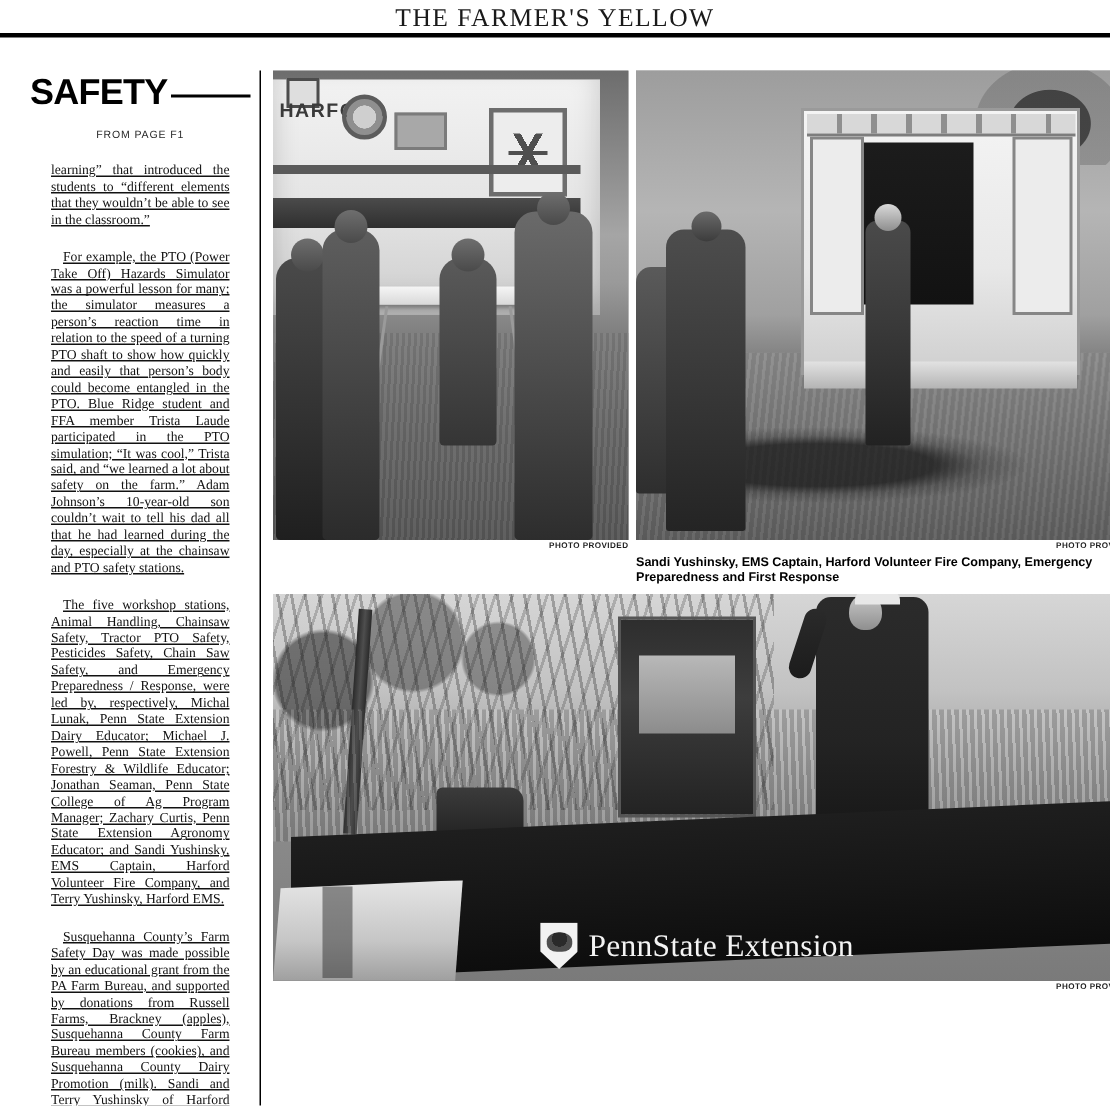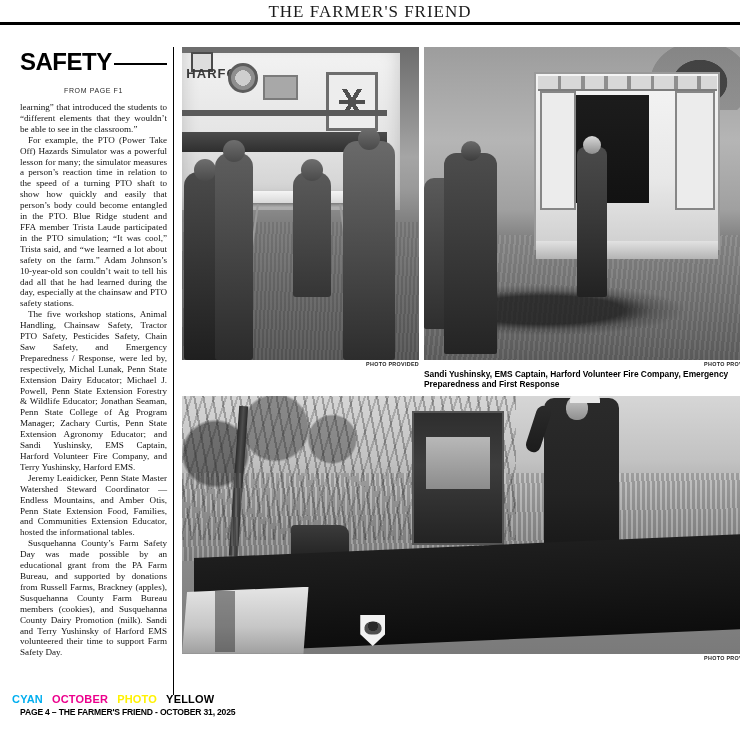--- a/index.html
+++ b/index.html
@@ -90,21 +90,21 @@
   }
   .story {
     font-family: "Liberation Serif", serif;
     font-size: 9.1px;
     line-height: 10.9px;
     text-align: justify;
     text-justify: inter-word;
     color: #121212;
     hyphens: auto;
   }
-  .story p { margin: 0; text-indent: 8px; }
+  .story p { margin: 14px; text-indent: 8px; text-decoration: underline; }
   .story p.noindent { text-indent: 0; }
 
   .pagefoot {
     font-family: "Liberation Sans", sans-serif;
     font-weight: bold;
     font-size: 8.6px;
     letter-spacing: -0.2px;
     color: #000;
     position: absolute;
     left: 4px;
@@ -328,41 +328,40 @@
     background: repeating-linear-gradient(92deg, #dcdcdc 0 9px, #6e6e6e 9px 13px, #3a3a3a 13px 22px); }
   .vest-c { position:absolute; left:0%; bottom:0%; width:22%; height:26%;
     background: linear-gradient(180deg,#e5e5e5 0%, #c6c6c6 60%, #9f9f9f 100%);
     clip-path: polygon(4% 8%, 100% 0, 96% 100%, 0 100%); }
   .vest-c::after { content:""; position:absolute; left:26%; top:6%; width:16%; height:92%; background:rgba(60,60,60,.55); }
 </style>
 </head>
 <body>
 
 <div class="masthead">
-  <div class="masthead-title">THE FARMER'S FRIEND</div>
+  <div class="masthead-title">THE FARMER'S YELLOW</div>
 </div>
 <div class="masthead-rule"></div>
 
 <div class="page">
   <div class="content">
 
     <div class="left-col">
 
       <div class="section-head-row">
         <div class="section-head">SAFETY</div>
         <div class="section-head-rule"></div>
       </div>
 
       <div class="jumpline">FROM PAGE F1</div>
 
       <div class="story">
         <p class="noindent">learning” that introduced the students to “different elements that they wouldn’t be able to see in the classroom.”</p>
         <p>For example, the PTO (Power Take Off) Hazards Simulator was a powerful lesson for many; the simulator measures a person’s reaction time in relation to the speed of a turning PTO shaft to show how quickly and easily that person’s body could become entangled in the PTO. Blue Ridge student and FFA member Trista Laude participated in the PTO simulation; “It was cool,” Trista said, and “we learned a lot about safety on the farm.” Adam Johnson’s 10-year-old son couldn’t wait to tell his dad all that he had learned during the day, especially at the chainsaw and PTO safety stations.</p>
         <p>The five workshop stations, Animal Handling, Chainsaw Safety, Tractor PTO Safety, Pesticides Safety, Chain Saw Safety, and Emergency Preparedness / Response, were led by, respectively, Michal Lunak, Penn State Extension Dairy Educator; Michael J. Powell, Penn State Extension Forestry &amp; Wildlife Educator; Jonathan Seaman, Penn State College of Ag Program Manager; Zachary Curtis, Penn State Extension Agronomy Educator; and Sandi Yushinsky, EMS Captain, Harford Volunteer Fire Company, and Terry Yushinsky, Harford EMS.</p>
-        <p>Jeremy Leaidicker, Penn State Master Watershed Steward Coordinator — Endless Mountains, and Amber Otis, Penn State Extension Food, Families, and Communities Extension Educator, hosted the informational tables.</p>
         <p>Susquehanna County’s Farm Safety Day was made possible by an educational grant from the PA Farm Bureau, and supported by donations from Russell Farms, Brackney (apples), Susquehanna County Farm Bureau members (cookies), and Susquehanna County Dairy Promotion (milk). Sandi and Terry Yushinsky of Harford EMS volunteered their time to support Farm Safety Day.</p>
       </div>
 
       <div class="pagefoot">PAGE 4 – THE FARMER'S FRIEND - OCTOBER 31, 2025</div>
     </div>
 
     <div class="right-col">
 
       <div class="photo-row">
 
@@ -426,20 +425,21 @@
           <div class="man-c">
             <div class="cap-c"></div>
             <div class="arm-c"></div>
           </div>
           <div class="boots-c"></div>
           <div class="saws-c"></div>
           <div class="tablecloth-c"></div>
           <div class="vest-c"></div>
           <div class="psu-logo">
             <div class="psu-shield"></div>
+            <div class="psu-text">PennState Extension</div>
           </div>
         </div>
         <div class="credit">PHOTO PROVIDED</div>
       </div>
 
     </div>
   </div>
 
   <div class="cmyk">
     <span style="color:#00AEEF">CYAN</span>

